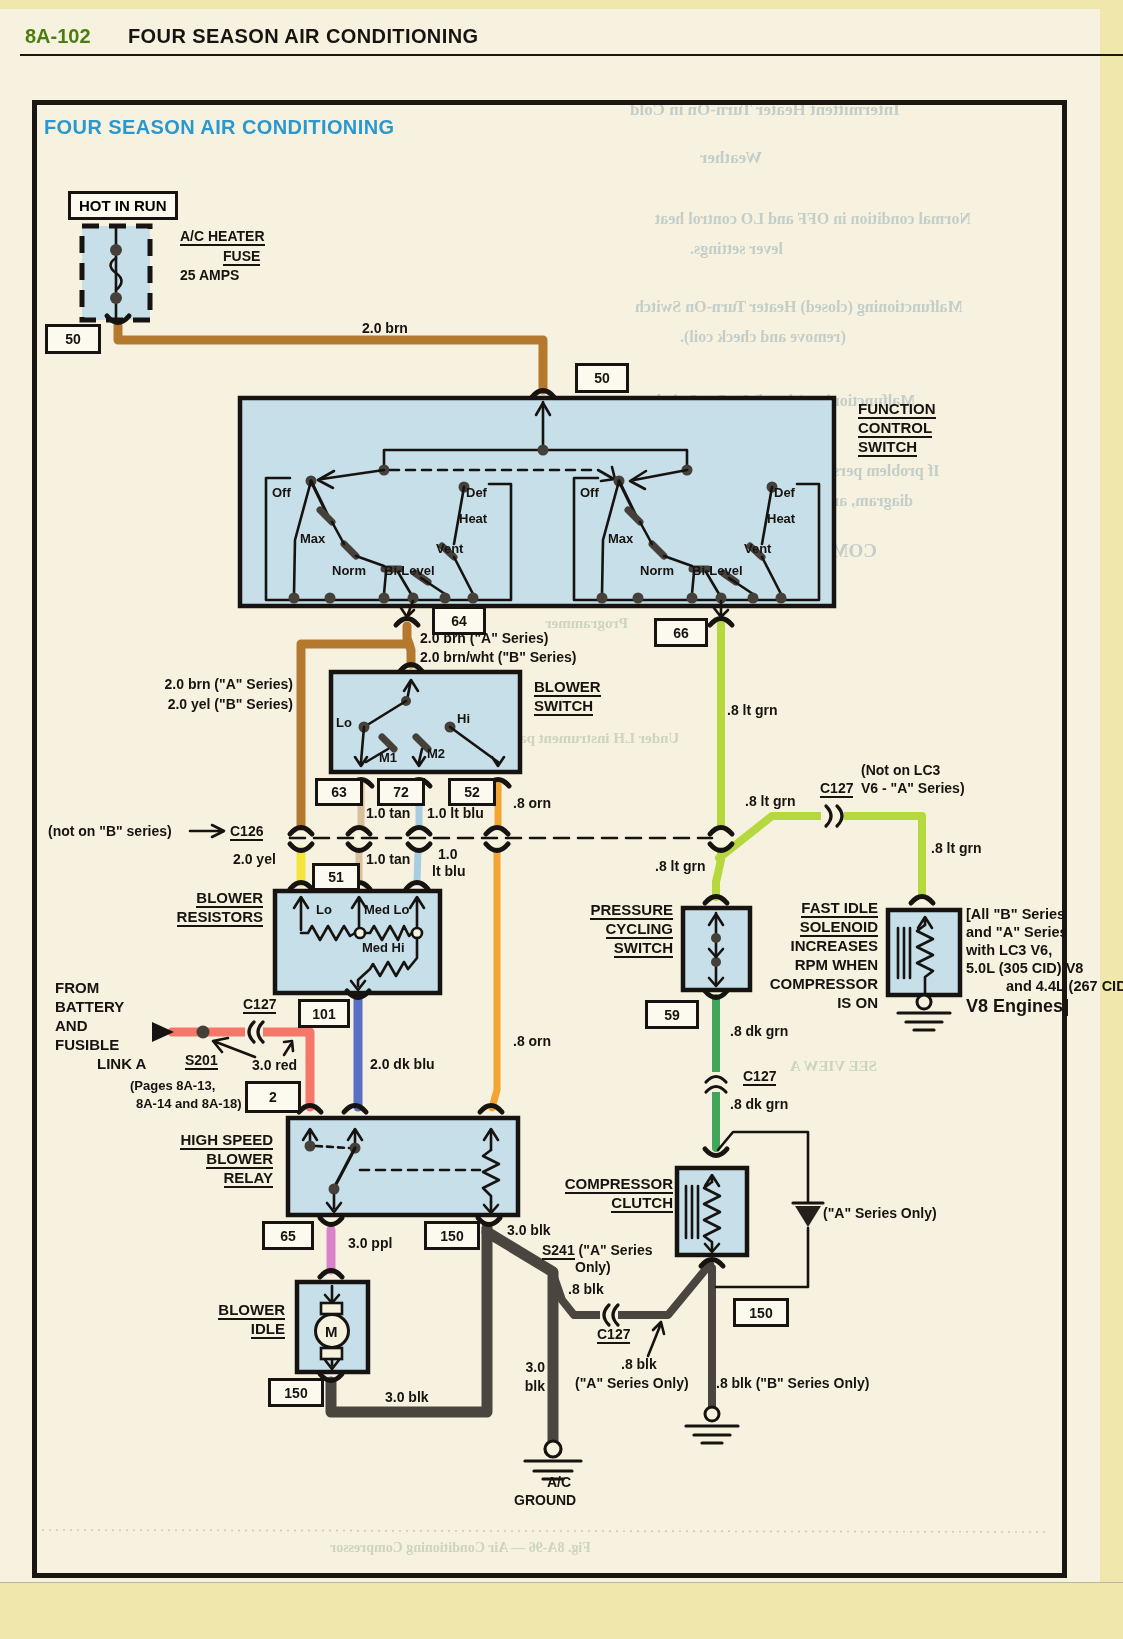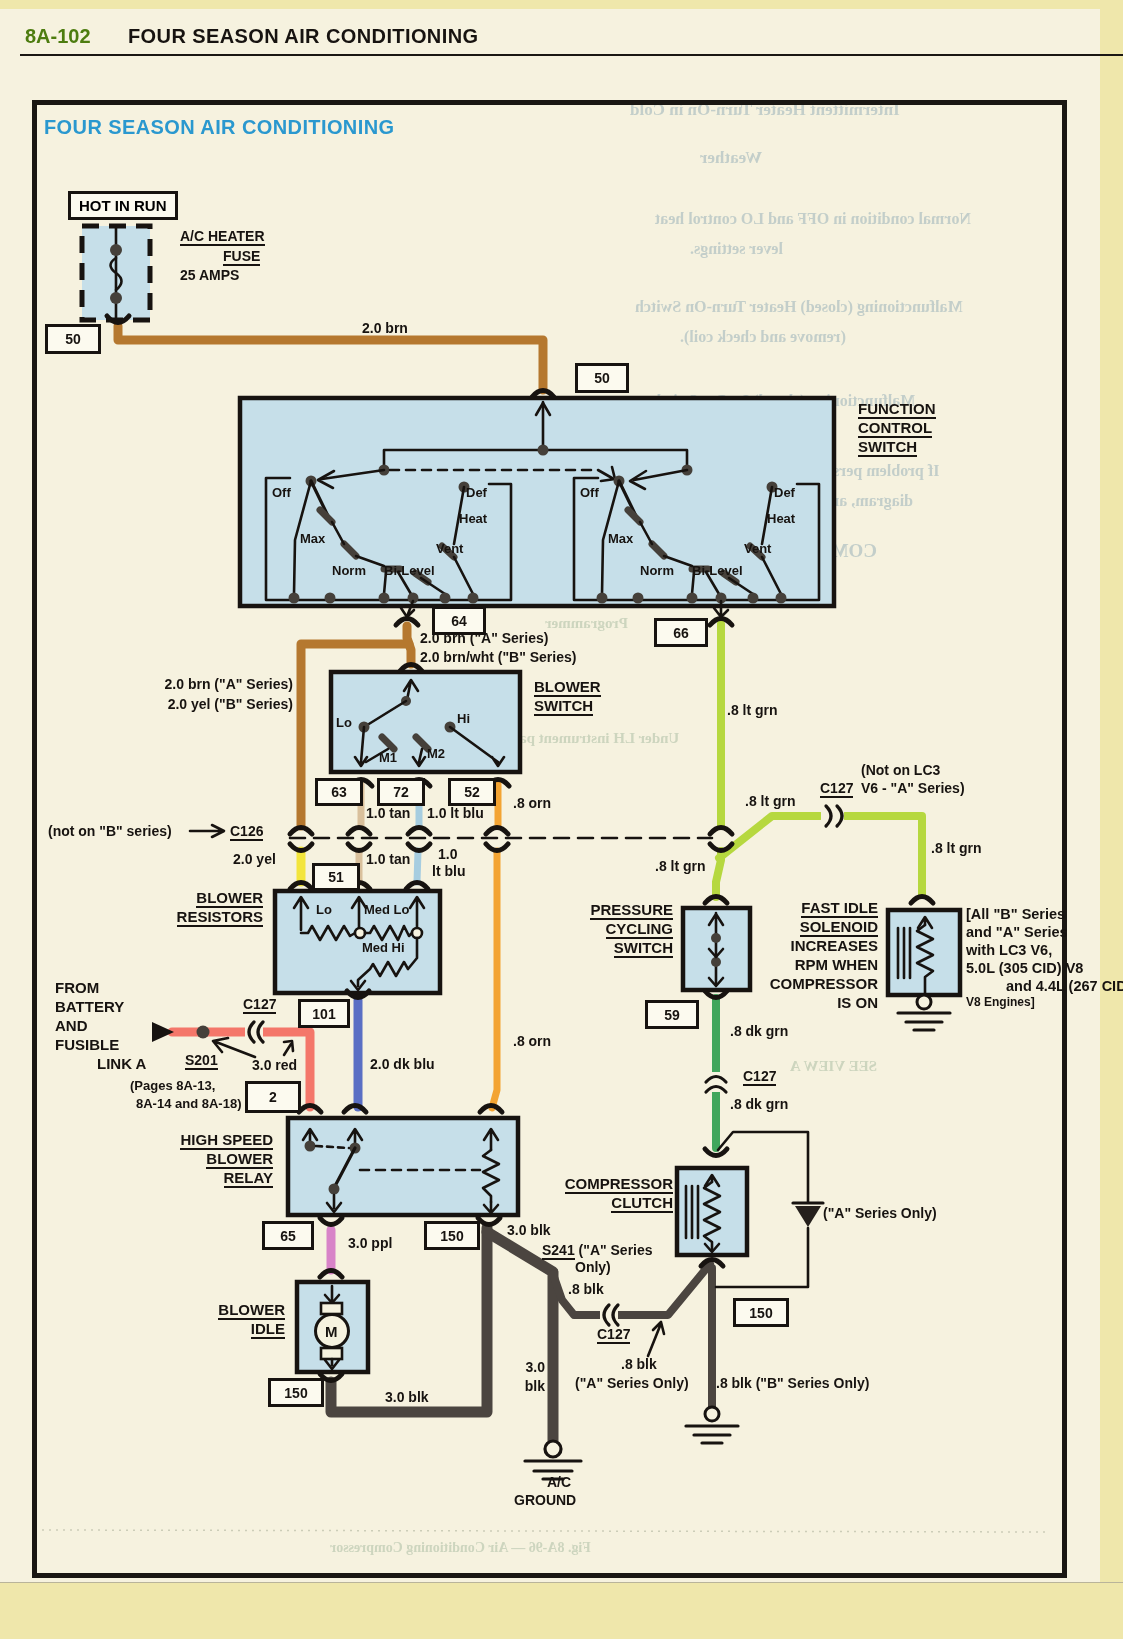--- a/index.html
+++ b/index.html
@@ -477,18 +477,18 @@
   <div class="lbl md ra" style="left:778px;top:918px;width:100px;"><span class="ul">SOLENOID</span></div>
   <div class="lbl md ra" style="left:778px;top:937px;width:100px;">INCREASES</div>
   <div class="lbl md ra" style="left:778px;top:956px;width:100px;">RPM WHEN</div>
   <div class="lbl md ra" style="left:768px;top:975px;width:110px;">COMPRESSOR</div>
   <div class="lbl md ra" style="left:778px;top:994px;width:100px;">IS ON</div>
   <div class="lbl" style="left:966px;top:906px;font-size:14.5px;">[All "B" Series</div>
   <div class="lbl" style="left:966px;top:924px;font-size:14.5px;">and "A" Series</div>
   <div class="lbl" style="left:966px;top:942px;font-size:14.5px;">with LC3 V6,</div>
   <div class="lbl" style="left:966px;top:960px;font-size:14.5px;">5.0L (305 CID) V8</div>
   <div class="lbl" style="left:966px;top:978px;font-size:14.5px;margin-left:40px;">and 4.4L (267 CID)</div>
-  <div class="lbl" style="left:966px;top:996px;font-size:12px;">V8 Engines]</div>
+  <div class="lbl" style="left:966px;top:996px;font-size:18px;">V8 Engines]</div>
 
   <div class="lbl ra" style="left:535px;top:1474px;width:36px;">A/C</div>
   <div class="lbl" style="left:514px;top:1492px;">GROUND</div>
 
 </div>
 
 </body></html>

